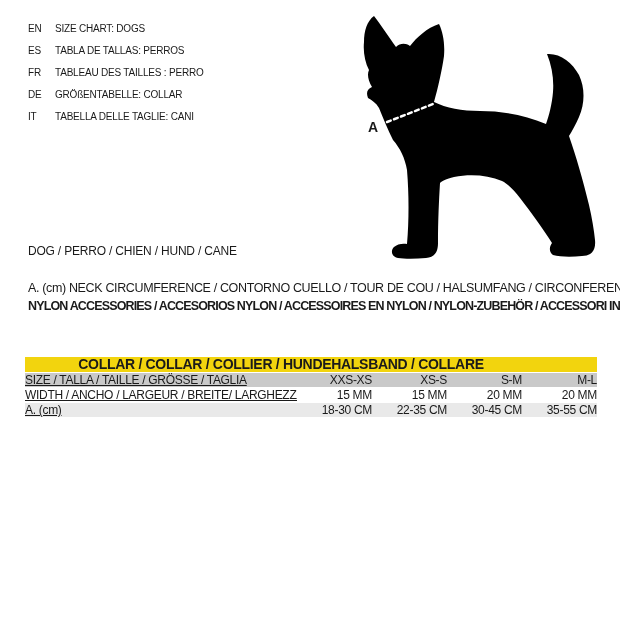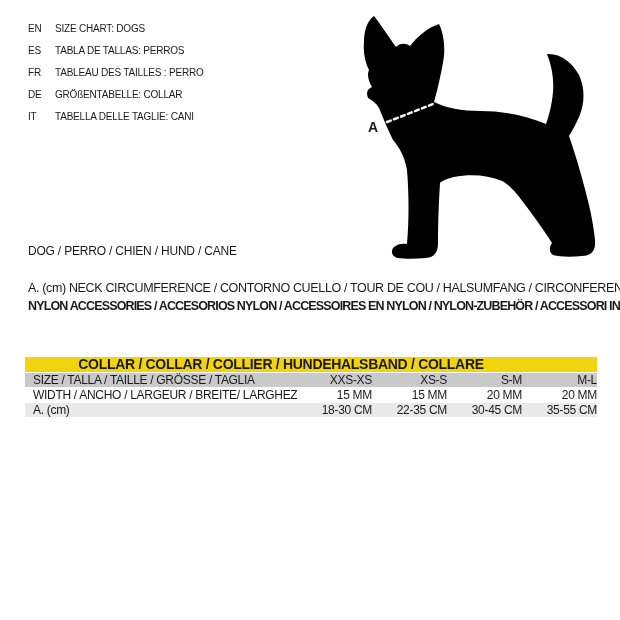--- a/index.html
+++ b/index.html
@@ -27,21 +27,21 @@
   .species{position:absolute;left:28px;top:244px;font-size:12px;letter-spacing:-0.2px;white-space:nowrap;}
   .measure{position:absolute;left:28px;top:281px;font-size:12.5px;letter-spacing:-0.35px;white-space:nowrap;}
   .material{position:absolute;left:28px;top:299px;font-size:12.5px;font-weight:700;letter-spacing:-0.85px;white-space:nowrap;}
   
   .size-table{position:absolute;left:25px;top:357px;width:572px;}
   .tbl-title{height:15px;line-height:15px;background:var(--accent_yellow);
     font-weight:700;font-size:14px;letter-spacing:-0.3px;text-align:center;
     padding-right:60px;box-sizing:border-box;white-space:nowrap;}
   .tbl-row{display:grid;grid-template-columns:272px 75px 75px 75px 75px;
     height:14px;line-height:14px;margin-top:1px;font-size:12px;letter-spacing:-0.3px;white-space:nowrap;}
-  .tbl-row .lbl{padding-left:8px;overflow:hidden;}
+  .tbl-row .lbl{overflow:hidden;text-decoration:underline;}
   .tbl-row .val{text-align:right;}
   .row-a{background:var(--row_dark);}
   .row-b{background:#ffffff;}
   .row-c{background:var(--row_light);}
 </style>
 </head>
 <body>
 
 <div class="canvas">
 

